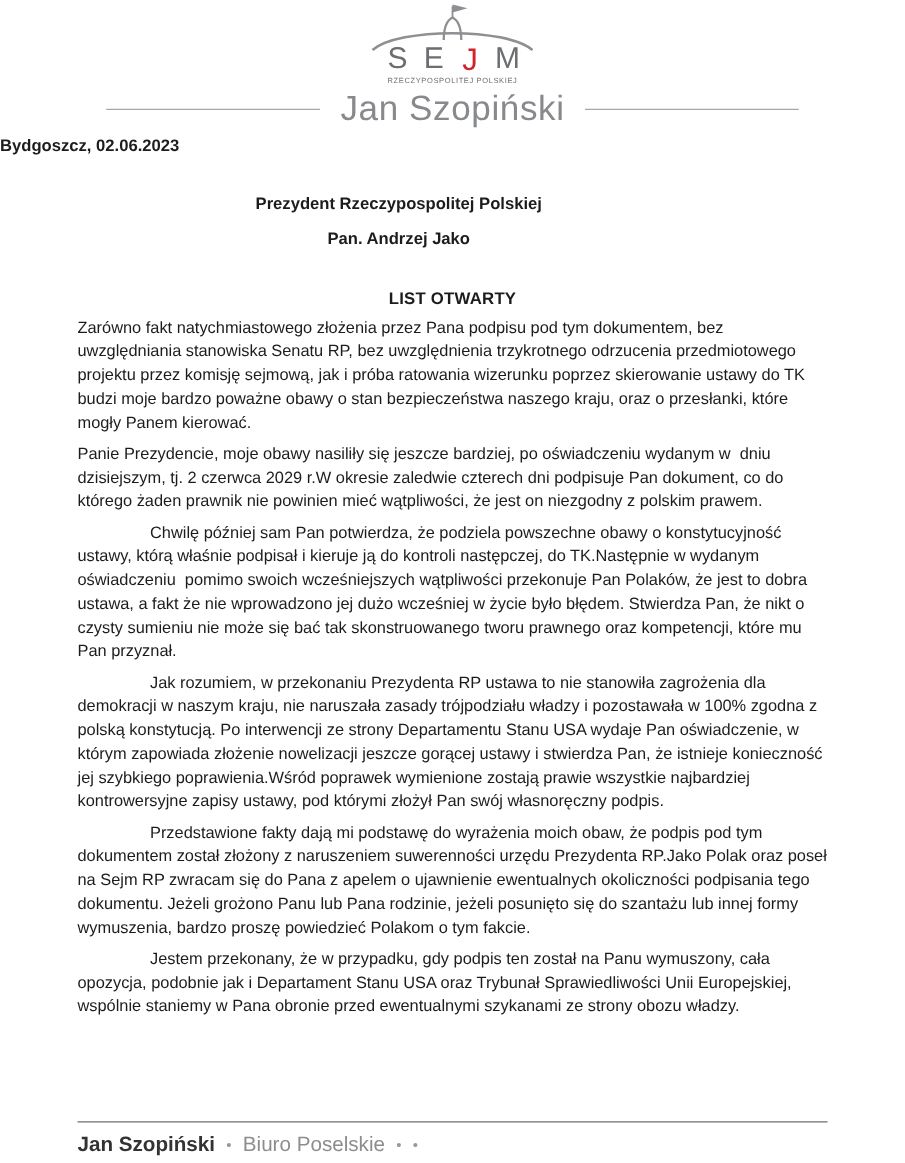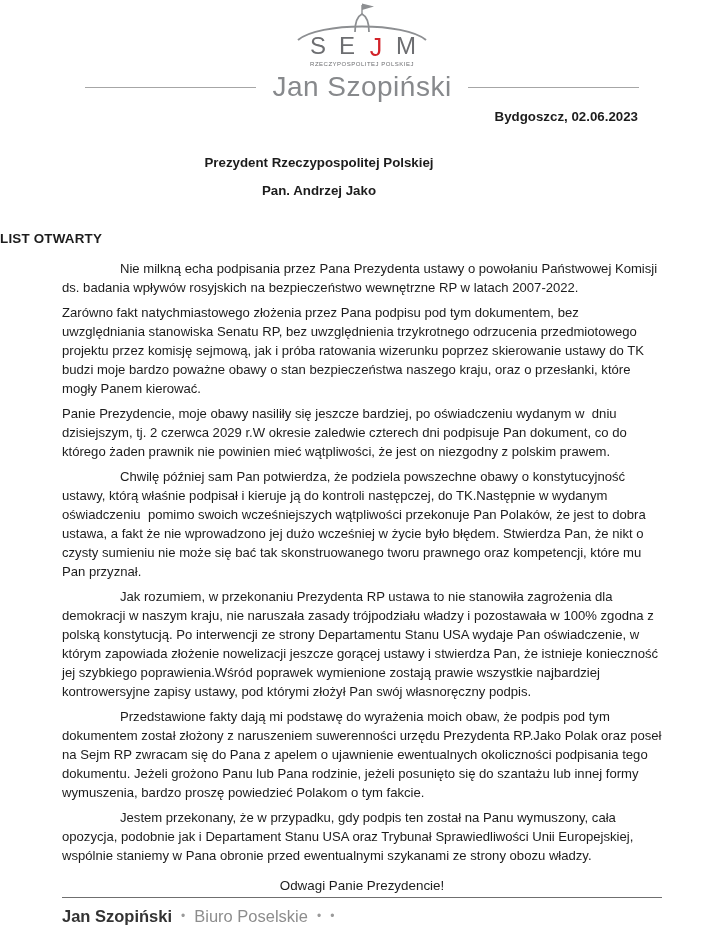--- a/index.html
+++ b/index.html
@@ -17,32 +17,32 @@
   .logo-wrap{display:flex;justify-content:center;padding-top:2px;}
   .name-row{display:flex;align-items:center;gap:16px;margin:2px 85px 0;}
   .name-rule{flex:1;height:1px;background:#a6a6a6;}
   .letterhead-name{
     font-size:28px;line-height:30px;color:#87898c;
     white-space:nowrap;letter-spacing:0.5px;
   }
 
   
   .date-line{
-    text-align:right;padding:7px 86px 0 0;
+    text-align:left;padding:7px 86px 0 0;
     font-size:13.3px;font-weight:bold;
   }
   .addressee{
     text-align:center;padding:30px 86px 0 0;
     font-size:13.3px;font-weight:bold;line-height:17px;
   }
   .addr-name{margin-top:11px;}
 
   
   .letter-title{
-    font-size:13.4px;font-weight:bold;
+    text-align:center;font-size:13.4px;font-weight:bold;
     margin:32px 0 0;letter-spacing:0.2px;
   }
   .content{padding:0 62px;}
   .para{
     margin:6px 0 0;
     font-size:13.1px;line-height:19px;
     white-space:pre-wrap;
     text-align:left;
   }
   .para.first{margin-top:13px;}
@@ -91,28 +91,26 @@
     <div class="date-line">Bydgoszcz, 02.06.2023</div>
 
     <div class="addressee">
       <div class="addr-title">Prezydent Rzeczypospolitej Polskiej</div>
       <div class="addr-name">Pan. Andrzej Jako</div>
     </div>
 
     <div class="letter-title">LIST OTWARTY</div>
 
     <div class="content">
-      <p class="para indent first">Nie milkną echa podpisania przez Pana Prezydenta ustawy o powołaniu Państwowej Komisji ds. badania wpływów rosyjskich na bezpieczeństwo wewnętrzne RP w latach 2007-2022.</p>
       <p class="para">Zarówno fakt natychmiastowego złożenia przez Pana podpisu pod tym dokumentem, bez uwzględniania stanowiska Senatu RP, bez uwzględnienia trzykrotnego odrzucenia przedmiotowego projektu przez komisję sejmową, jak i próba ratowania wizerunku poprzez skierowanie ustawy do TK budzi moje bardzo poważne obawy o stan bezpieczeństwa naszego kraju, oraz o przesłanki, które mogły Panem kierować.</p>
       <p class="para">Panie Prezydencie, moje obawy nasiliły się jeszcze bardziej, po oświadczeniu wydanym w  dniu dzisiejszym, tj. 2 czerwca 2029 r.W okresie zaledwie czterech dni podpisuje Pan dokument, co do którego żaden prawnik nie powinien mieć wątpliwości, że jest on niezgodny z polskim prawem.</p>
       <p class="para indent tight">Chwilę później sam Pan potwierdza, że podziela powszechne obawy o konstytucyjność ustawy, którą właśnie podpisał i kieruje ją do kontroli następczej, do TK.Następnie w wydanym oświadczeniu  pomimo swoich wcześniejszych wątpliwości przekonuje Pan Polaków, że jest to dobra ustawa, a fakt że nie wprowadzono jej dużo wcześniej w życie było błędem. Stwierdza Pan, że nikt o czysty sumieniu nie może się bać tak skonstruowanego tworu prawnego oraz kompetencji, które mu Pan przyznał.</p>
       <p class="para indent">Jak rozumiem, w przekonaniu Prezydenta RP ustawa to nie stanowiła zagrożenia dla demokracji w naszym kraju, nie naruszała zasady trójpodziału władzy i pozostawała w 100% zgodna z polską konstytucją. Po interwencji ze strony Departamentu Stanu USA wydaje Pan oświadczenie, w którym zapowiada złożenie nowelizacji jeszcze gorącej ustawy i stwierdza Pan, że istnieje konieczność jej szybkiego poprawienia.Wśród poprawek wymienione zostają prawie wszystkie najbardziej kontrowersyjne zapisy ustawy, pod którymi złożył Pan swój własnoręczny podpis.</p>
       <p class="para indent">Przedstawione fakty dają mi podstawę do wyrażenia moich obaw, że podpis pod tym dokumentem został złożony z naruszeniem suwerenności urzędu Prezydenta RP.Jako Polak oraz poseł na Sejm RP zwracam się do Pana z apelem o ujawnienie ewentualnych okoliczności podpisania tego dokumentu. Jeżeli grożono Panu lub Pana rodzinie, jeżeli posunięto się do szantażu lub innej formy wymuszenia, bardzo proszę powiedzieć Polakom o tym fakcie.</p>
       <p class="para indent">Jestem przekonany, że w przypadku, gdy podpis ten został na Panu wymuszony, cała opozycja, podobnie jak i Departament Stanu USA oraz Trybunał Sprawiedliwości Unii Europejskiej, wspólnie staniemy w Pana obronie przed ewentualnymi szykanami ze strony obozu władzy.</p>
-      <p class="closing">Odwagi Panie Prezydencie!</p>
     </div>
   </div>
 
   <div class="page-footer">
     <div class="footer-rule"></div>
     <div class="footer-line">
       <span class="f-name">Jan Szopiński</span>
       <span class="f-sep">•</span>
       <span class="f-item">Biuro Poselskie</span>
       <span class="f-sep">•</span>

